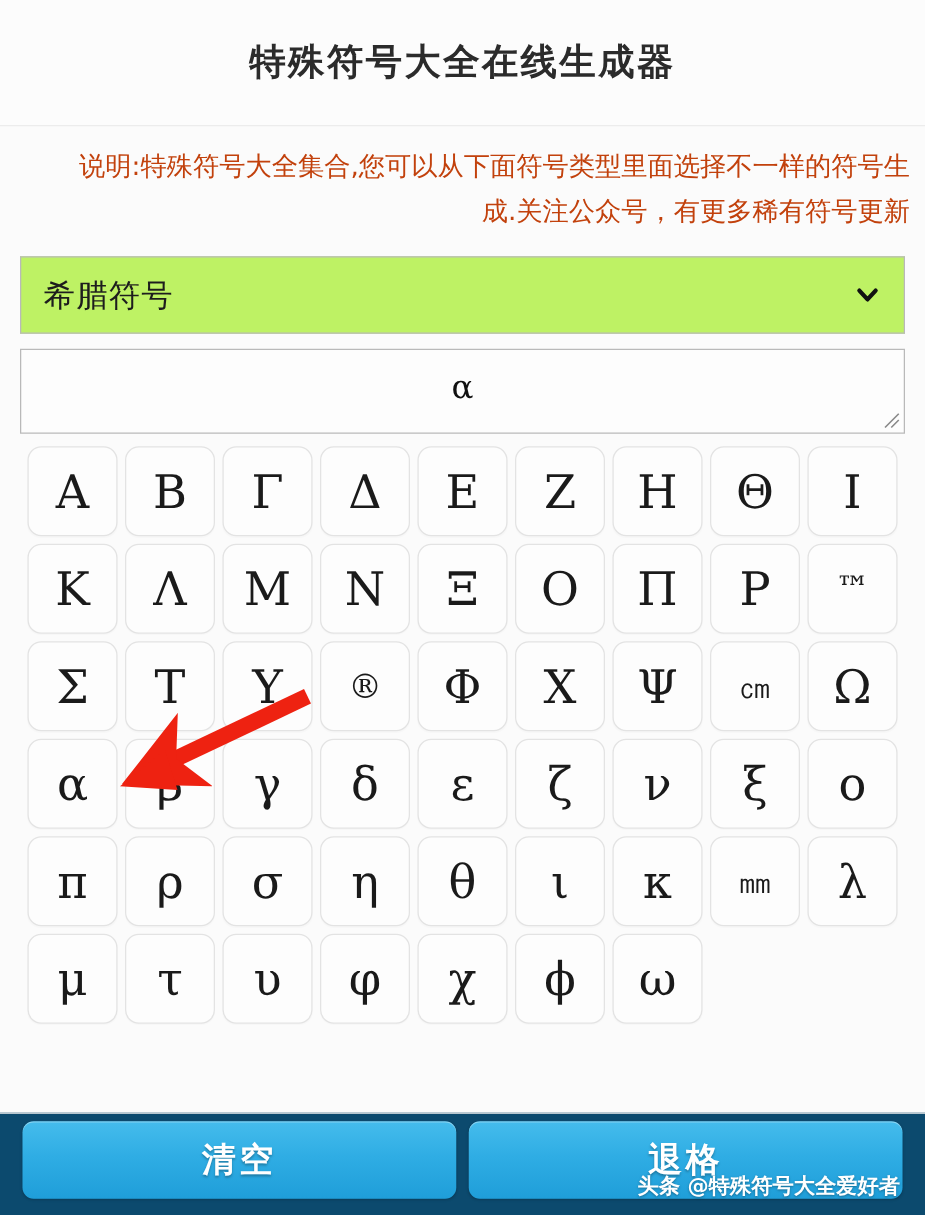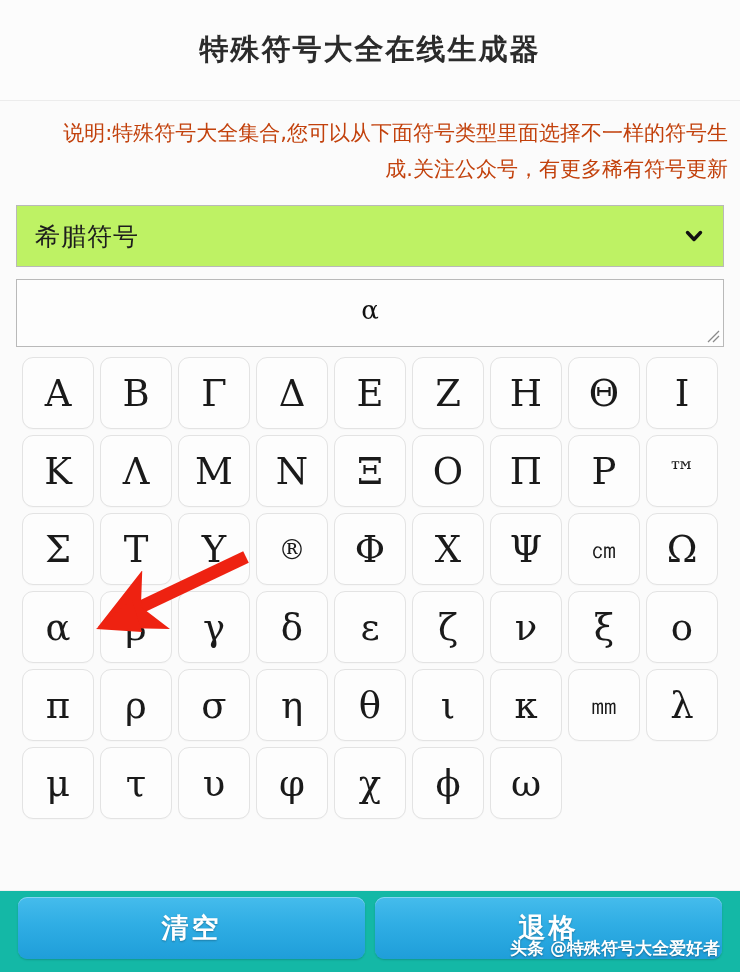--- a/index.html
+++ b/index.html
@@ -151,21 +151,21 @@
     z-index: 40;
   }
 
   
   .footer {
     position: absolute;
     left: 0;
     right: 0;
     bottom: 0;
     height: 82px;
-    background: #14b8a6;
+    background: #0c4a6e;
     border-top: 1px solid #f0f0f0;
     display: flex;
     align-items: center;
     gap: 10px;
     padding: 0 18px 8px 18px;
     box-sizing: border-box;
   }
   .fbtn {
     flex: 1;
     height: 62px;

